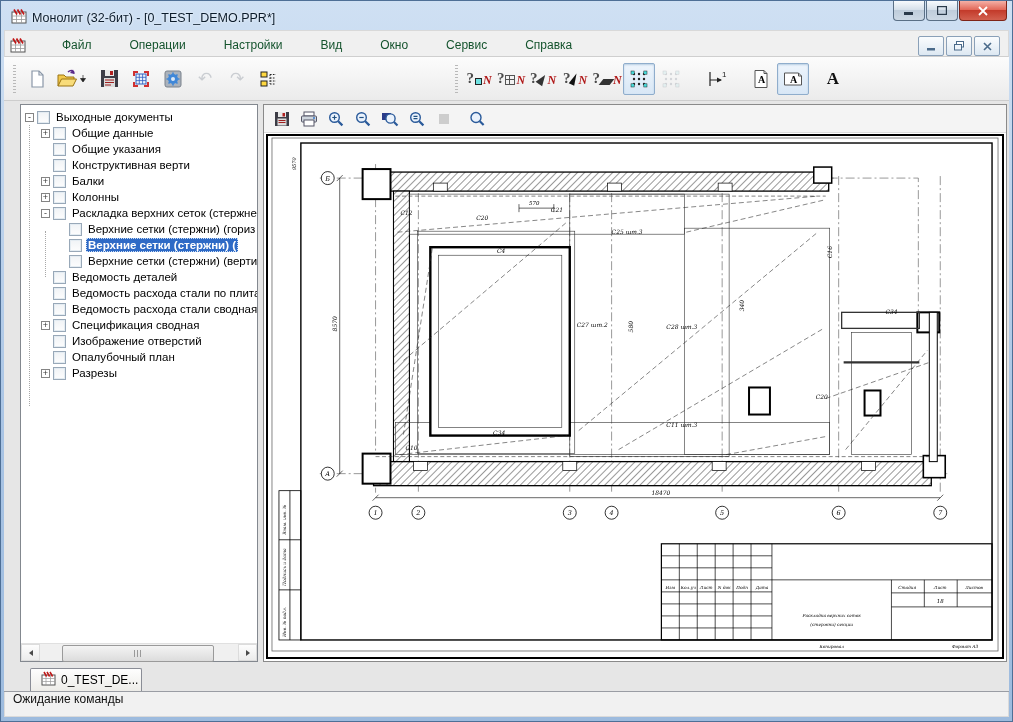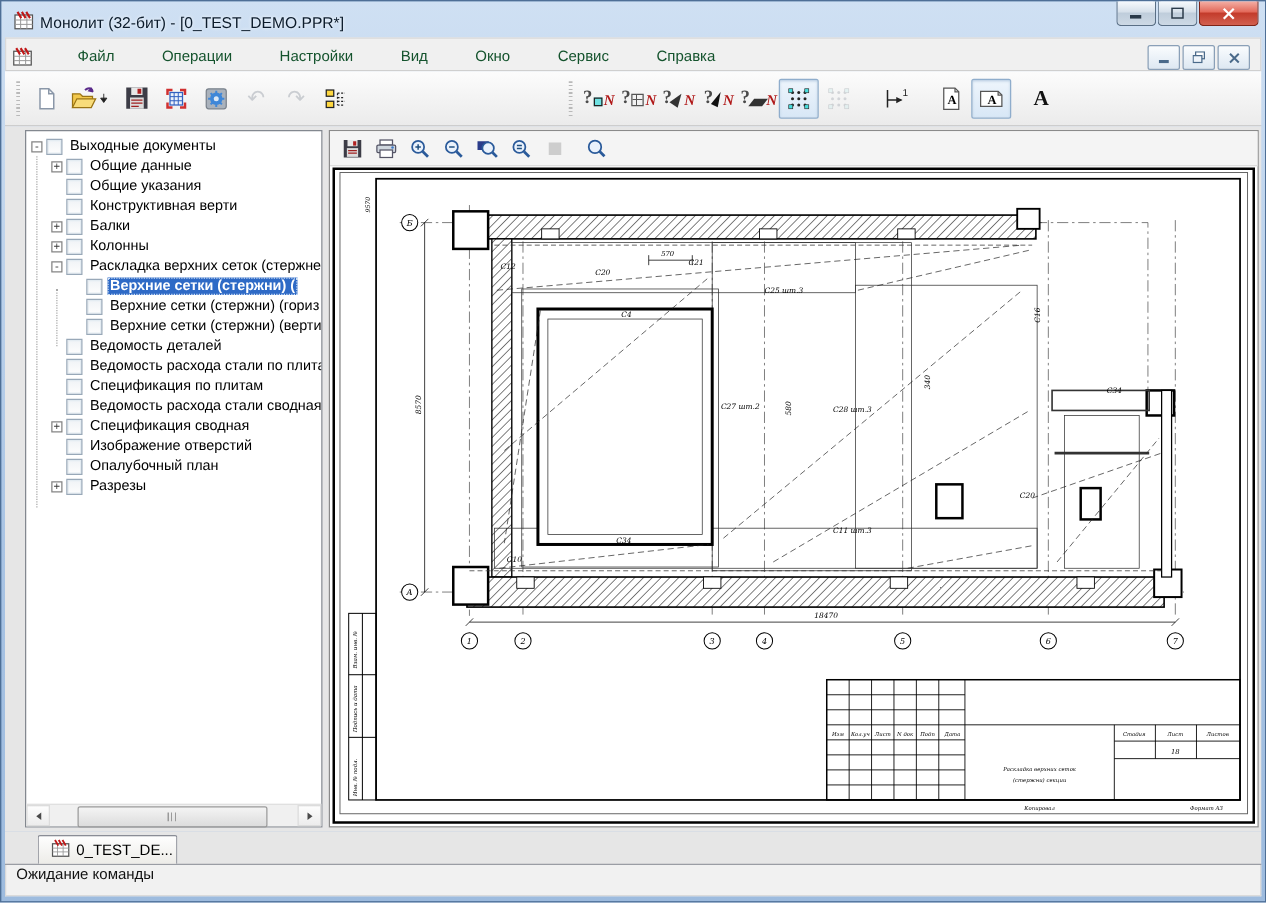--- a/index.html
+++ b/index.html
@@ -331,49 +331,44 @@
         <div class="trow lv1">
             <span class="exp">+</span>
             <span class="cb"></span>
             <span class="tlabel">Колонны</span>
           </div>
         <div class="trow lv1">
             <span class="exp">-</span>
             <span class="cb"></span>
             <span class="tlabel">Раскладка верхних сеток (стержне</span>
           </div>
+        <div class="trow lv2">
+            <span class="exp"></span>
+            <span class="cb"></span>
+            <span class="tlabel">Верхние сетки (стержни) (гориз</span>
+          </div>
         <div class="trow lv2 selected">
             <span class="exp"></span>
             <span class="cb"></span>
             <span class="tlabel">Верхние сетки (стержни) (</span>
           </div>
         <div class="trow lv2">
             <span class="exp"></span>
             <span class="cb"></span>
-            <span class="tlabel">Верхние сетки (стержни) (гориз</span>
-          </div>
-        <div class="trow lv2">
-            <span class="exp"></span>
-            <span class="cb"></span>
             <span class="tlabel">Верхние сетки (стержни) (верти</span>
           </div>
         <div class="trow lv1">
             <span class="exp"></span>
             <span class="cb"></span>
             <span class="tlabel">Ведомость деталей</span>
           </div>
         <div class="trow lv1">
             <span class="exp"></span>
             <span class="cb"></span>
             <span class="tlabel">Ведомость расхода стали по плита</span>
-          </div>
-        <div class="trow lv1">
-            <span class="exp"></span>
-            <span class="cb"></span>
-            <span class="tlabel">Спецификация по плитам</span>
           </div>
         <div class="trow lv1">
             <span class="exp"></span>
             <span class="cb"></span>
             <span class="tlabel">Ведомость расхода стали сводная</span>
           </div>
         <div class="trow lv1">
             <span class="exp">+</span>
             <span class="cb"></span>
             <span class="tlabel">Спецификация сводная</span>

